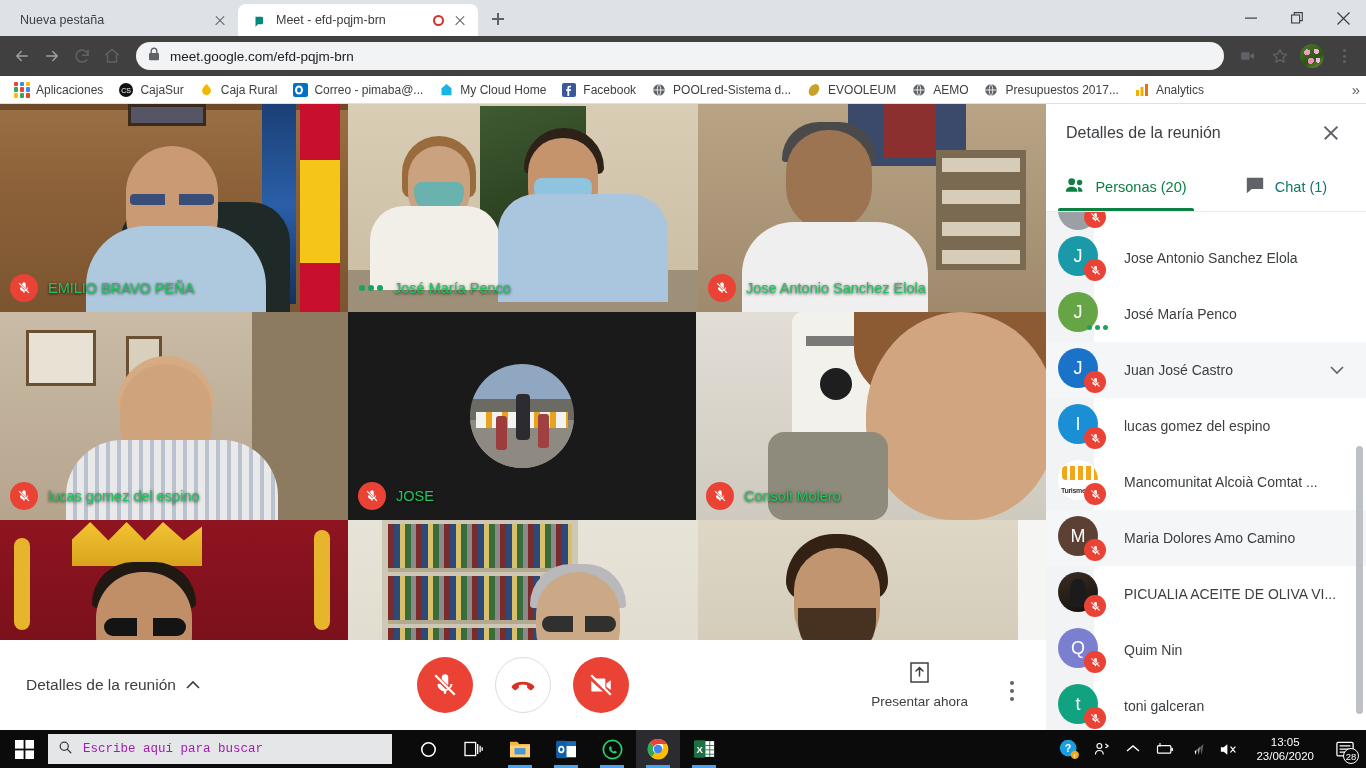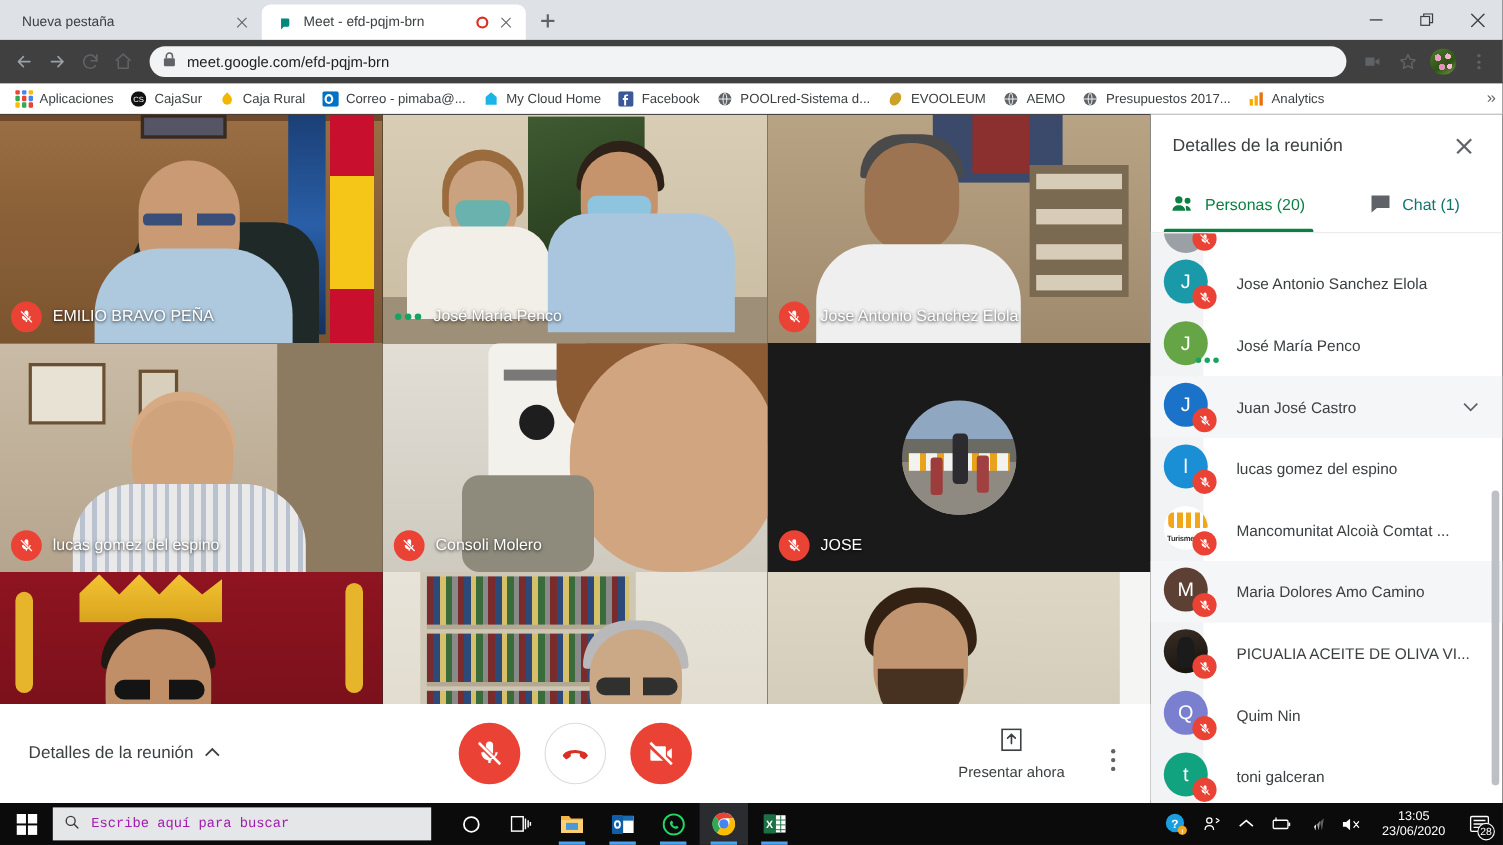--- a/index.html
+++ b/index.html
@@ -81,21 +81,21 @@
   .row{ display:flex; height:208px; }
   .tile{ position:relative; overflow:hidden; background:#1b1b1b; }
   .tile.w1{ width:348px; } .tile.w2{ width:350px; } .tile.w3{ width:348px; }
   .tile .nametag{
     position:absolute; left:10px; bottom:10px; display:flex; align-items:center; gap:10px; z-index:3;
   }
   .micbadge{ width:28px; height:28px; border-radius:50%; background:#ea4335;
     display:flex; align-items:center; justify-content:center; flex:0 0 28px; }
   .speakdots{ width:26px; height:28px; display:flex; align-items:center; justify-content:center; gap:3px; }
   .speakdots i{ width:6px; height:6px; border-radius:50%; background:#1aa260; display:block; }
-  .nm{ color:#ffffff; font-size:14.5px; text-shadow:0 1px 3px rgba(0,0,0,.85); white-space:nowrap; }
+  .nm{ color:#22c55e; font-size:14.5px; text-shadow:0 1px 3px rgba(0,0,0,.85); white-space:nowrap; }
   .avatar-big{ position:absolute; left:50%; top:50%; transform:translate(-50%,-50%);
     width:104px; height:104px; border-radius:50%; overflow:hidden; }
 
   
   .sc-emilio{ position:absolute; inset:0;
     background:
       linear-gradient(#6f4a2a 0 6px, transparent 6px) 0 0/100% 100% no-repeat,
       linear-gradient(180deg,#9b6f44 0%,#8a6038 45%,#7b5530 100%);
   }
   .sc-emilio .flagA{ position:absolute; right:52px; top:0; width:34px; height:200px;
@@ -575,60 +575,60 @@
                 <svg width="14" height="14" viewBox="0 0 24 24" fill="#fff">
                     <path d="M9 5a3 3 0 0 1 6 0v6a3 3 0 0 1-.3 1.3L9 6.6z"></path>
                     <path d="M17 11a5 5 0 0 1-7.4 4.4l1.5 1.5A7 7 0 0 0 19 11zM5 11a7 7 0 0 0 6 6.9V20h2v-2.1a6.9 6.9 0 0 0 1.2-.3L7 10.4V11z"></path>
                     <path d="M3.5 3.5l17 17" stroke="#fff" stroke-width="2"></path>
                   </svg>
               </span>
               <span class="nm">lucas gomez del espino</span>
             </div>
           </div>
 
+          <div class="tile w3">
+            <div class="sc-dark"></div>
+            <div class="avatar-big av-jose">
+              <span class="road"></span>
+                <span class="bar"></span>
+              <span class="p1"></span>
+                <span class="p2"></span>
+                <span class="p3"></span>
+            </div>
+            <div class="nametag">
+              <span class="micbadge">
+                <svg width="14" height="14" viewBox="0 0 24 24" fill="#fff">
+                    <path d="M9 5a3 3 0 0 1 6 0v6a3 3 0 0 1-.3 1.3L9 6.6z"></path>
+                    <path d="M17 11a5 5 0 0 1-7.4 4.4l1.5 1.5A7 7 0 0 0 19 11zM5 11a7 7 0 0 0 6 6.9V20h2v-2.1a6.9 6.9 0 0 0 1.2-.3L7 10.4V11z"></path>
+                    <path d="M3.5 3.5l17 17" stroke="#fff" stroke-width="2"></path>
+                  </svg>
+              </span>
+              <span class="nm">JOSE</span>
+            </div>
+          </div>
+
           <div class="tile w2">
             <div class="sc-consoli">
               <div class="bottle">
                   <span class="lbl"></span>
                   <span class="olive"></span>
                 </div>
               <div class="hair"></div>
                 <div class="face"></div>
                 <div class="bag"></div>
             </div>
             <div class="nametag">
               <span class="micbadge">
                 <svg width="14" height="14" viewBox="0 0 24 24" fill="#fff">
                     <path d="M9 5a3 3 0 0 1 6 0v6a3 3 0 0 1-.3 1.3L9 6.6z"></path>
                     <path d="M17 11a5 5 0 0 1-7.4 4.4l1.5 1.5A7 7 0 0 0 19 11zM5 11a7 7 0 0 0 6 6.9V20h2v-2.1a6.9 6.9 0 0 0 1.2-.3L7 10.4V11z"></path>
                     <path d="M3.5 3.5l17 17" stroke="#fff" stroke-width="2"></path>
                   </svg>
               </span>
               <span class="nm">Consoli Molero</span>
-            </div>
-          </div>
-
-          <div class="tile w3">
-            <div class="sc-dark"></div>
-            <div class="avatar-big av-jose">
-              <span class="road"></span>
-                <span class="bar"></span>
-              <span class="p1"></span>
-                <span class="p2"></span>
-                <span class="p3"></span>
-            </div>
-            <div class="nametag">
-              <span class="micbadge">
-                <svg width="14" height="14" viewBox="0 0 24 24" fill="#fff">
-                    <path d="M9 5a3 3 0 0 1 6 0v6a3 3 0 0 1-.3 1.3L9 6.6z"></path>
-                    <path d="M17 11a5 5 0 0 1-7.4 4.4l1.5 1.5A7 7 0 0 0 19 11zM5 11a7 7 0 0 0 6 6.9V20h2v-2.1a6.9 6.9 0 0 0 1.2-.3L7 10.4V11z"></path>
-                    <path d="M3.5 3.5l17 17" stroke="#fff" stroke-width="2"></path>
-                  </svg>
-              </span>
-              <span class="nm">JOSE</span>
             </div>
           </div>
         </div>
 
         <div class="row">
           <div class="tile w1">
             <div class="sc-crown">
               <div class="gold1"></div>
                 <div class="gold2"></div>
                 <div class="crown"></div>

